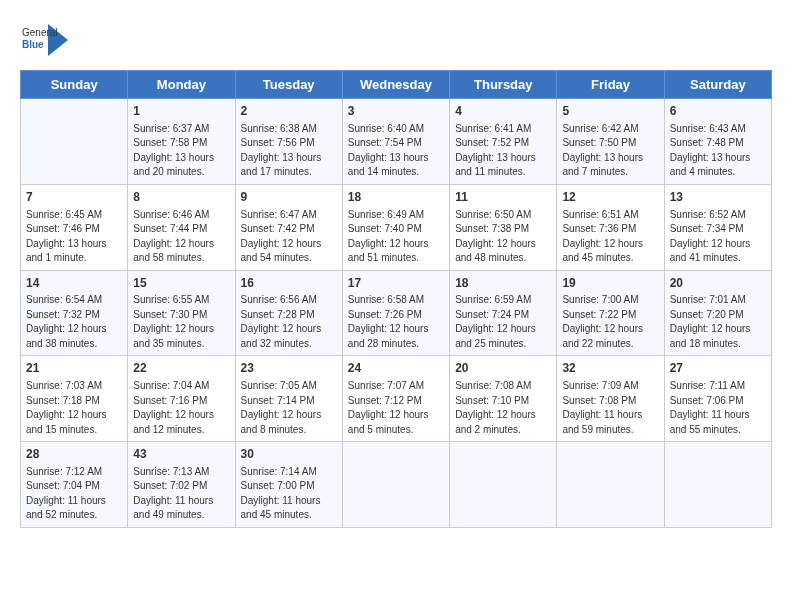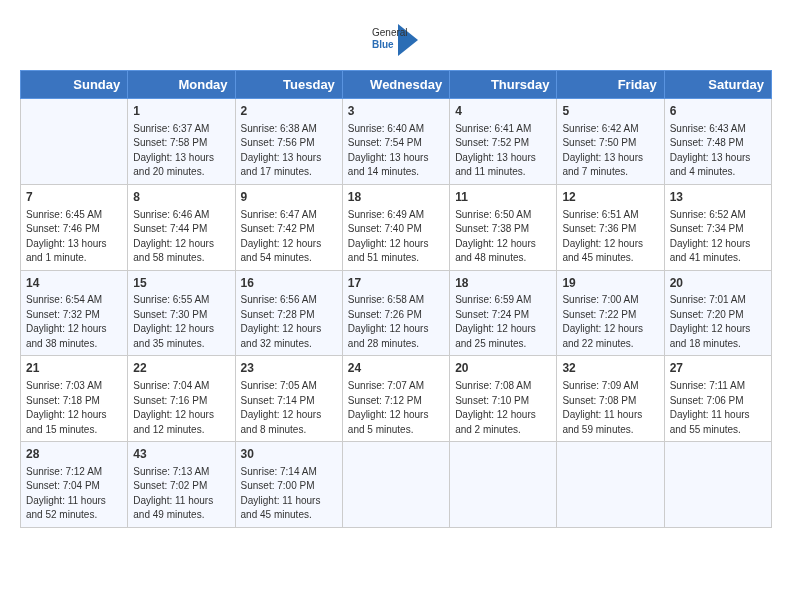--- a/index.html
+++ b/index.html
@@ -5,21 +5,21 @@
     * { box-sizing: border-box; margin: 0; padding: 0; }
     body {
       font-family: Arial, sans-serif;
       background: #fff;
       width: 792px;
       min-height: 612px;
       padding: 20px;
     }
     .header {
       display: flex;
-      justify-content: center;
+      justify-content: flex-start;
       align-items: flex-start;
       margin-bottom: 10px;
     }
     .logo {
       display: flex;
       align-items: center;
       font-size: 18px;
       font-weight: bold;
       color: #333;
     }
@@ -42,21 +42,21 @@
     }
     table {
       width: 100%;
       border-collapse: collapse;
       font-size: 11px;
     }
     thead tr th {
       background-color: #3a74c0;
       color: #fff;
       padding: 6px 7px;
-      text-align: right;
+      text-align: center;
       font-size: 13px;
       font-weight: bold;
       border: 1px solid #5a94e0;
     }
     tbody tr td {
       border: 1px solid #ccc;
       vertical-align: top;
       padding: 4px 5px;
       width: calc(100% / 7);
       height: 80px;

